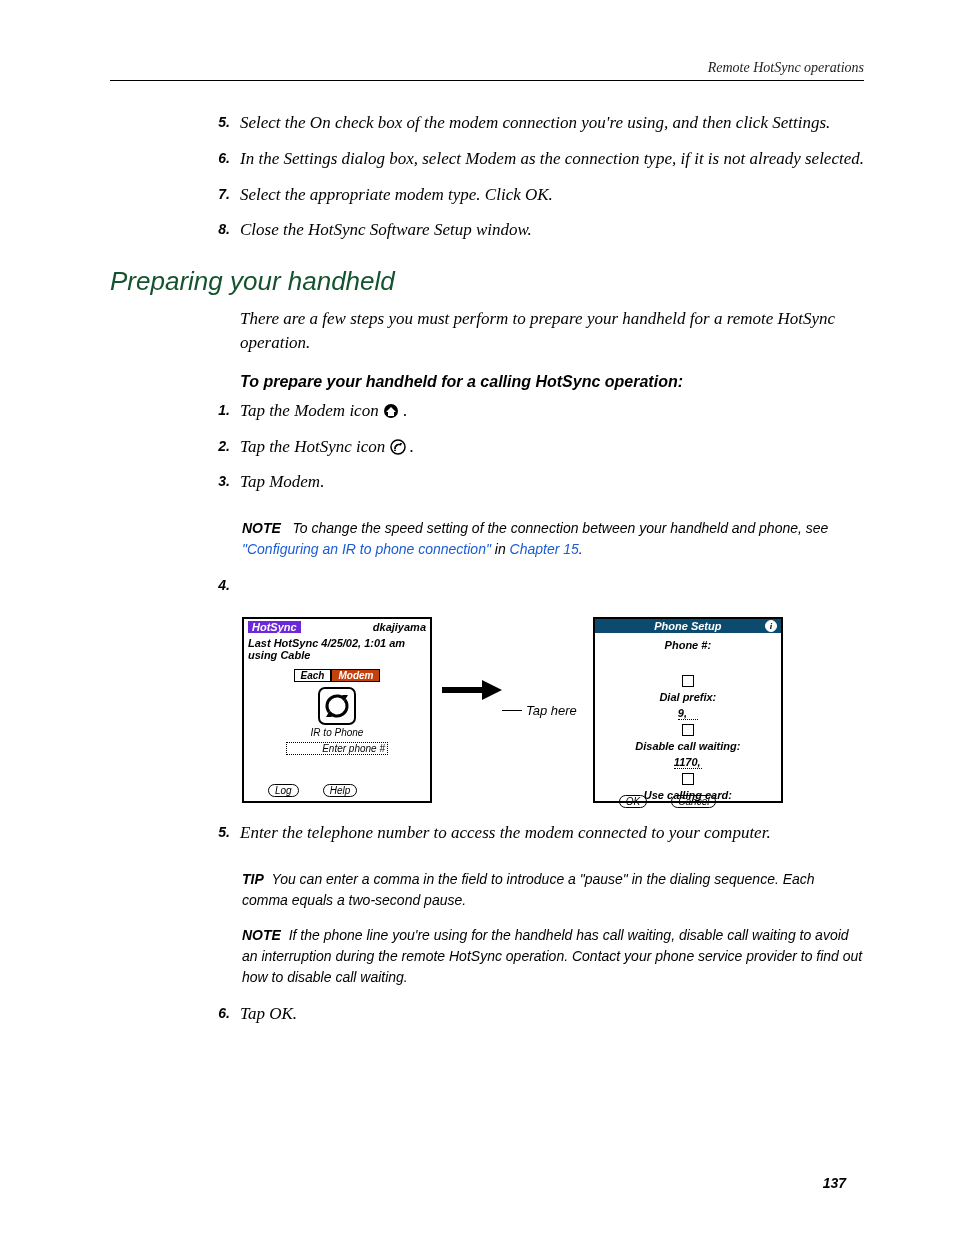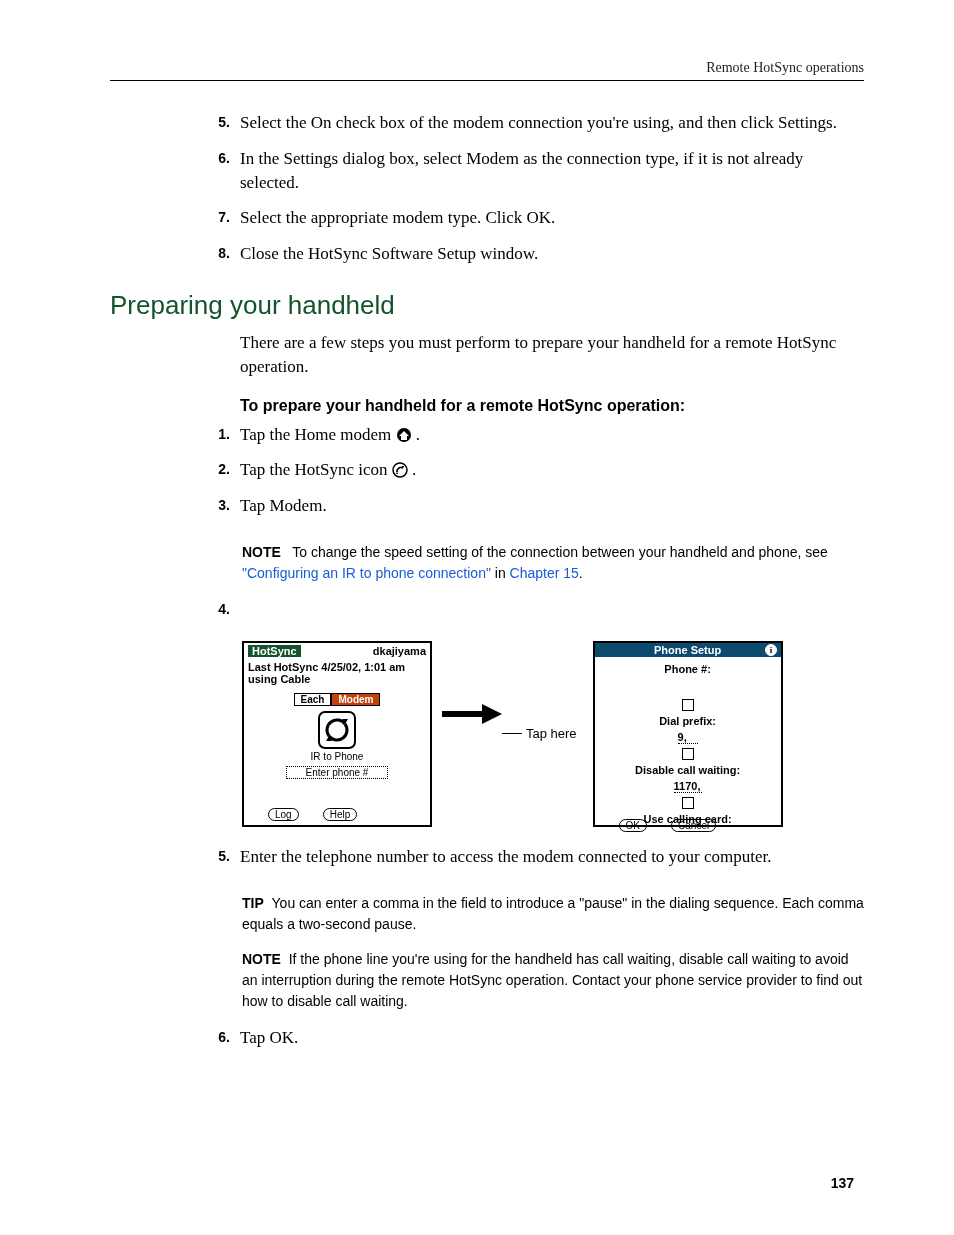--- a/index.html
+++ b/index.html
@@ -8,20 +8,21 @@
     background: #fff;
     font-family: "Palatino Linotype", "Book Antiqua", Palatino, Georgia, serif;
     color: #000;
   }
   .page {
     width: 954px;
     height: 1235px;
     position: relative;
     box-sizing: border-box;
     padding: 60px 90px 40px 110px;
+    font-style: italic;
   }
   .running-header {
     text-align: right;
     font-size: 14px;
     color: #222;
     margin-bottom: 4px;
   }
   .rule {
     border: 0;
     border-top: 1px solid #000;
@@ -84,21 +85,21 @@
   }
   .note-label, .tip-label {
     font-weight: bold;
   }
   .link {
     color: #1a5bd6;
   }
   .page-num {
     position: absolute;
     bottom: 44px;
-    right: 100px;
+    right: 108px;
     font-family: Arial, Helvetica, sans-serif;
     font-weight: bold;
     font-size: 14px;
   }
 
   
   .illus-row {
     margin: 8px 0 18px 132px;
     display: flex;
     align-items: center;
@@ -115,21 +116,21 @@
     display: flex;
     flex-direction: column;
   }
   .frame-titlebar {
     display: flex;
     justify-content: space-between;
     padding: 2px 4px;
     font-weight: bold;
   }
   .title-boxed {
-    background: #14532d;
+    background: #6d28d9;
     color: #fff;
     padding: 0 4px;
   }
   .frame-body {
     flex: 1;
     padding: 2px 4px;
     position: relative;
   }
   .lastsync {
     font-weight: bold;
@@ -157,21 +158,21 @@
   .subcap {
     text-align: center;
     font-size: 10px;
     margin-top: 1px;
   }
   .dotted-field {
     border: 1px dotted #000;
     margin: 4px auto 0 auto;
     width: 96px;
     font-size: 10px;
-    text-align: center;
+    text-align: right;
     padding: 0 2px;
   }
   .pill-row {
     display: flex;
     gap: 4px;
     padding: 2px 4px 4px 4px;
   }
   .pill {
     border: 1px solid #000;
     border-radius: 8px;
@@ -237,27 +238,27 @@
     </li>
     <li class="step">
       <div class="step-num">8.</div>
       <div class="step-body">Close the HotSync Software Setup window.</div>
     </li>
   </ul>
 
   <h2 class="section-h2">Preparing your handheld</h2>
   <p class="body-para">There are a few steps you must perform to prepare your handheld for a remote HotSync operation.</p>
 
-  <div class="proc-title">To prepare your handheld for a remote HotSync operation:</div>
+  <div class="proc-title">To prepare your handheld for a calling HotSync operation:</div>
 
   <ul class="step-list">
     <li class="step">
       <div class="step-num">1.</div>
       <div class="step-body">
-        <span>Tap the Home modem </span>
+        <span>Tap the Modem icon </span>
         <svg class="inline-icon" width="16" height="16" viewBox="0 0 16 16">
           <circle cx="8" cy="8" r="7" fill="#000"></circle>
           <path d="M3 9 L8 4 L13 9 L11 9 L11 13 L5 13 L5 9 Z" fill="#fff"></path>
         </svg>
         <span>.</span>
       </div>
     </li>
     <li class="step">
       <div class="step-num">2.</div>
       <div class="step-body">

